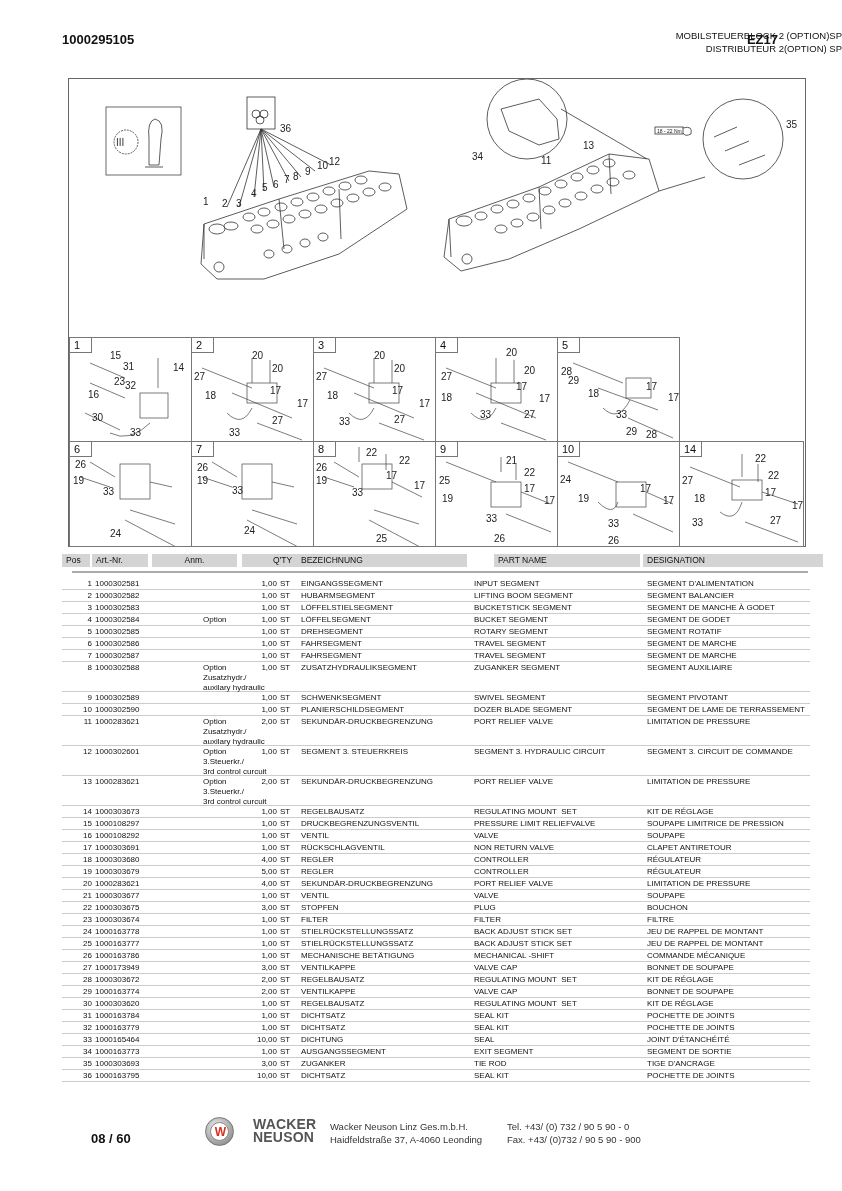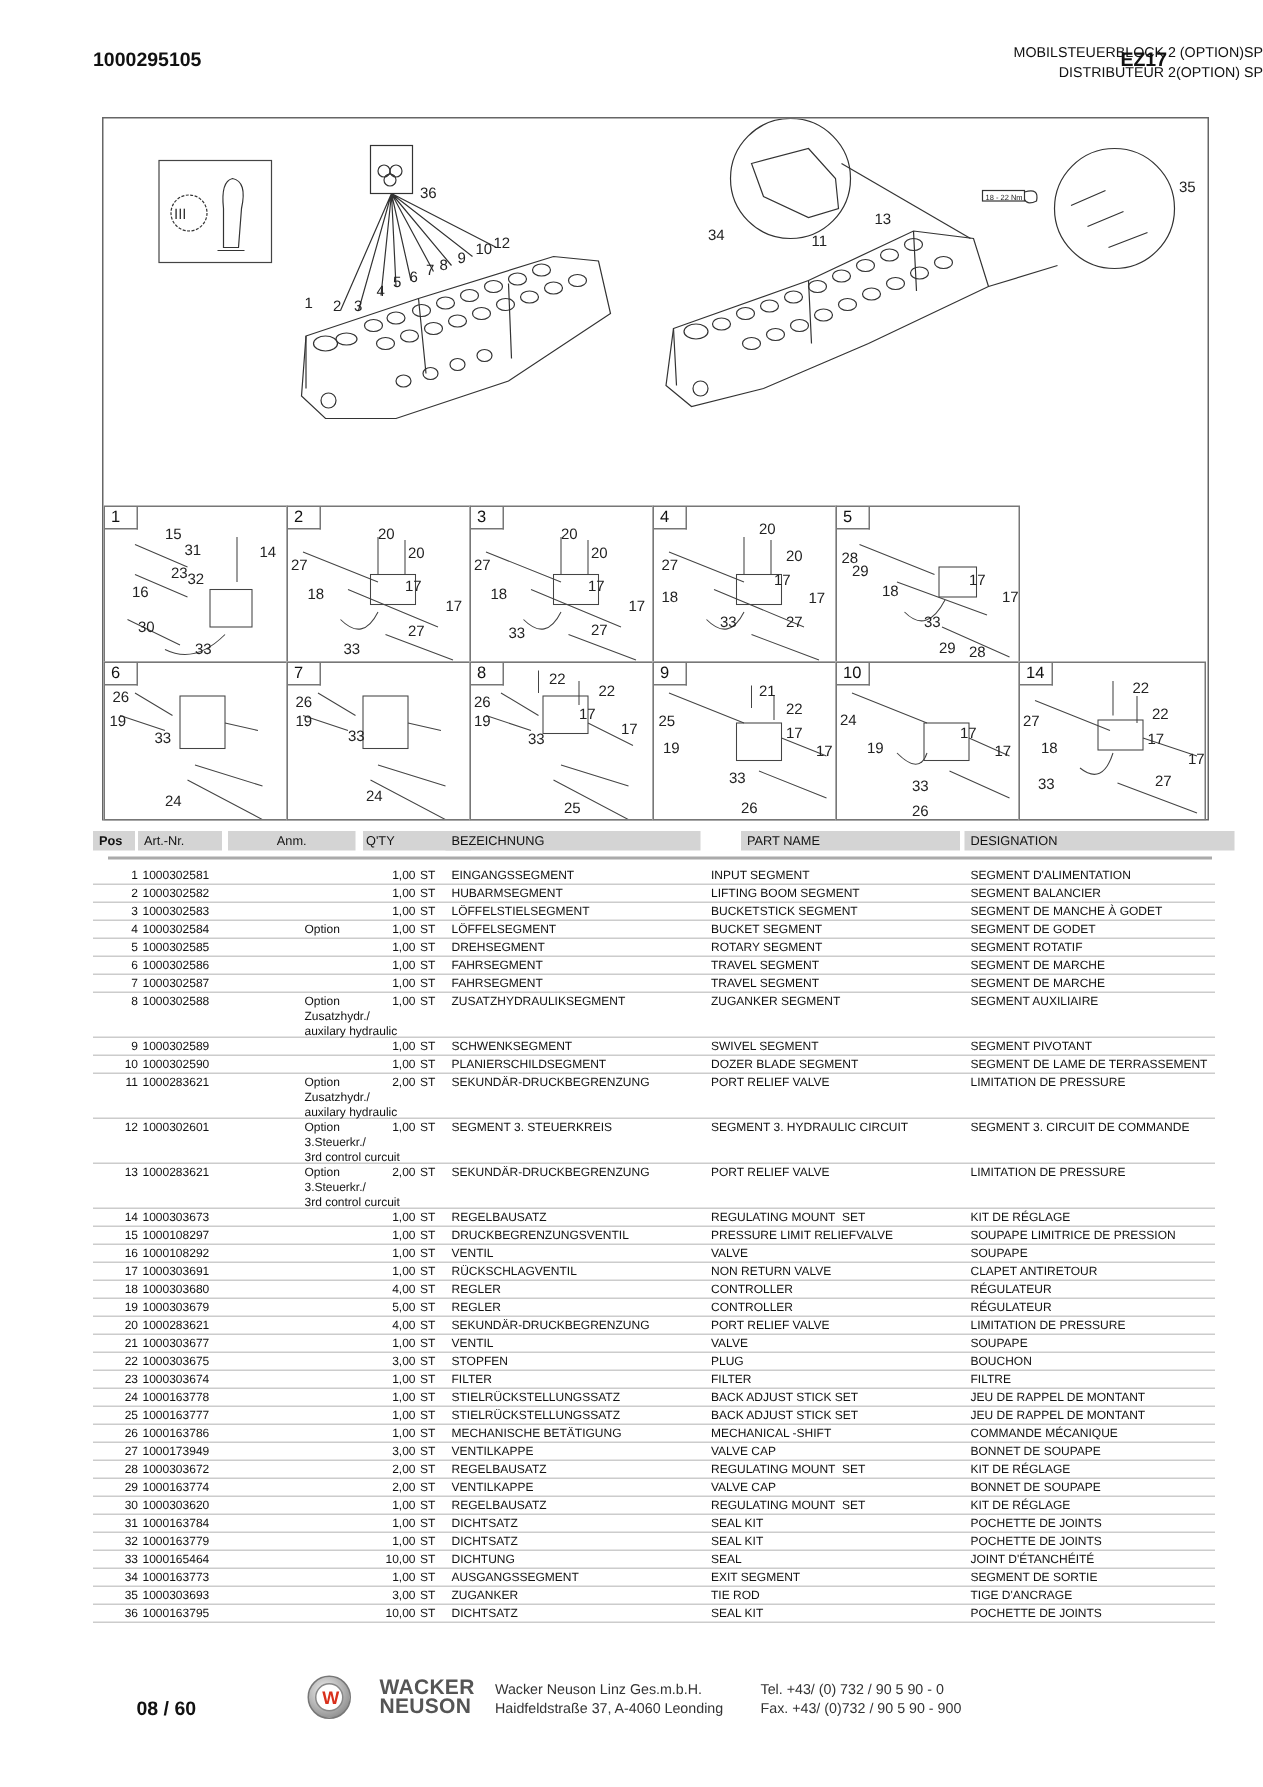--- a/index.html
+++ b/index.html
@@ -365,24 +365,24 @@
             <text x="90" y="82">27</text>
           </g>
         </svg>
       <div class="cell-label">14</div>
     </div>
   </div>
 </div>
 
 <div class="table">
   <div class="thead">
-    <div class="th" style="left:0;width:28px;font-weight:bold;">Pos</div>
+    <div class="th" style="left:0;width:28px;font-weight:normal;">Pos</div>
     <div class="th" style="left:30px;width:56px;">Art.-Nr.</div>
     <div class="th" style="left:90px;width:85px;text-align:center;padding-left:0;">Anm.</div>
-    <div class="th" style="left:180px;width:72px;padding-left:2px;">Q'TY</div>
+    <div class="th" style="left:180px;width:72px;padding-left:31px;">Q'TY</div>
     <div class="th" style="left:235px;width:170px;">BEZEICHNUNG</div>
     <div class="th" style="left:432px;width:146px;">PART NAME</div>
     <div class="th" style="left:581px;width:180px;">DESIGNATION</div>
     <div class="thead-rule"></div>
   </div>
   <div class="tbody" id="tbody">
       <div class="tr">
         <div class="td c-pos">1</div>
         <div class="td c-art">1000302581</div>
         <div class="td c-anm"></div>

